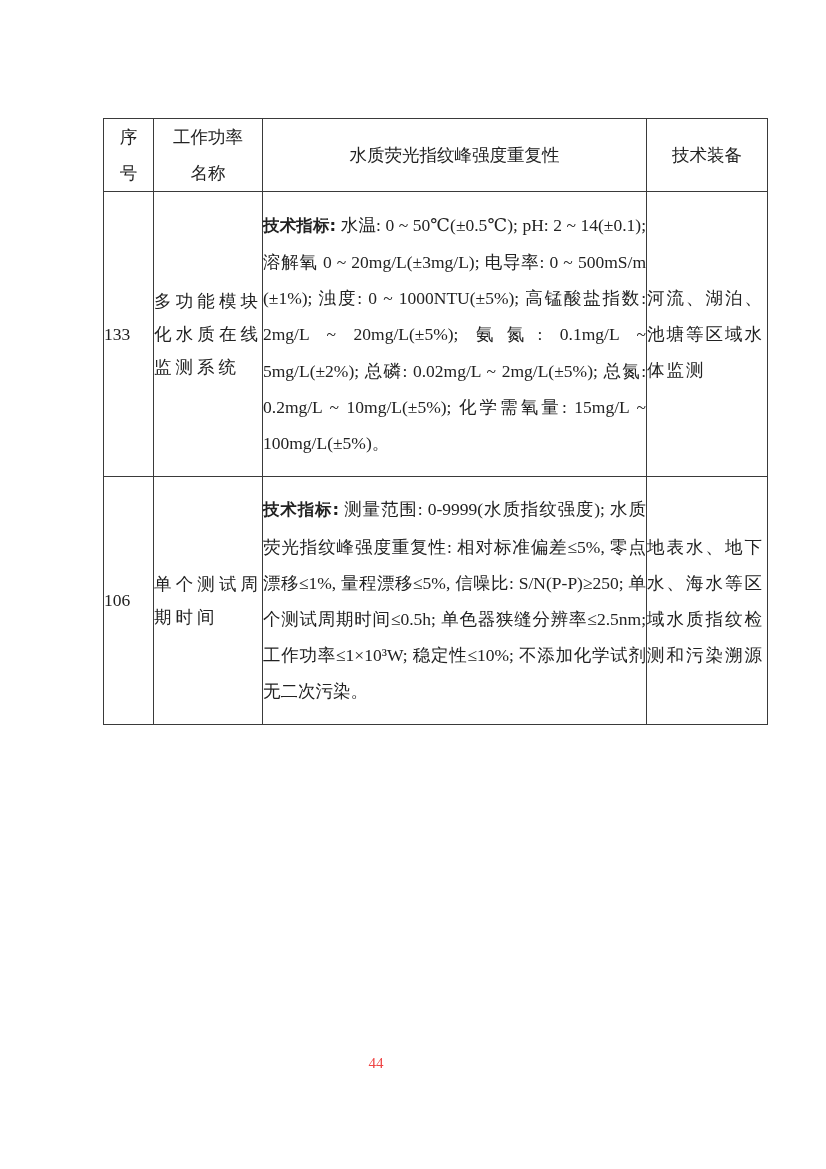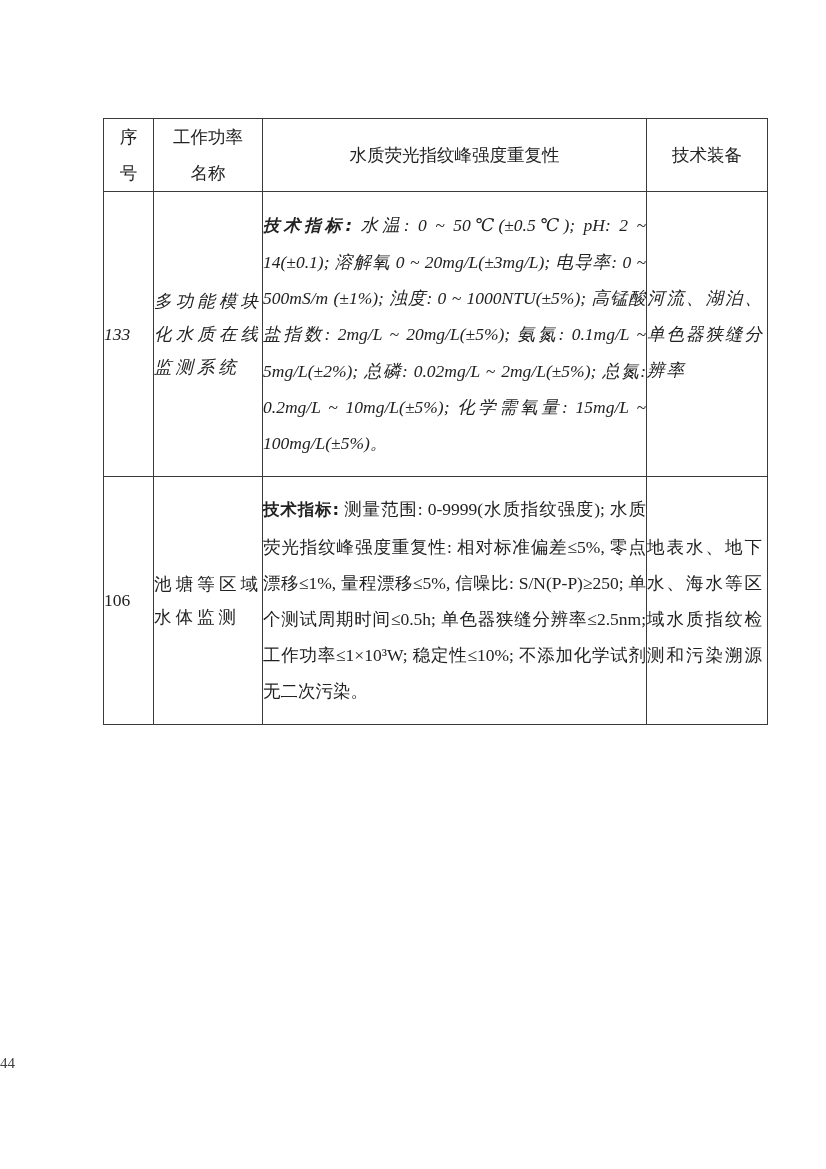--- a/index.html
+++ b/index.html
@@ -15,23 +15,23 @@
   .col-spec { width: 384px; }
   .col-scope { width: 121px; }
   th { height: 70px; line-height: 36px; text-align: center; }
   th .hd { display: block; }
   td.no { text-align: left; font-size: 18px; }
   td.name { padding: 0 8px 0 9px; line-height: 33px; text-align: justify; text-align-last: left;
             letter-spacing: 4px; }
   td.spec { padding: 0 6px 0 8px; line-height: 36.2px; text-align: justify; font-size: 17.5px; }
   td.spec b { font-family: "DejaVu Sans", "Liberation Sans", sans-serif; font-weight: bold; font-size: 16.5px; }
   td.scope { padding: 0 6px 0 9px; line-height: 36px; letter-spacing: 2px; }
-  .row133 td { height: 284px; font-style: italic; }
+  .row133 td { height: 284px; }
   .row134 td { height: 247px; }
-  .pagenum { position: absolute; left: 0; width: 752px; top: 1055px; font-size: 15px; color: #404040; }
+  .pagenum { position: absolute; left: 0; width: 752px; top: 1055px; text-align: center; font-size: 15px; color: #ef4444; }
 </style>
 </head>
 <body>
 
 <div class="page">
   <table class="spec">
     <colgroup>
       <col class="col-no">
         <col class="col-name">
         <col class="col-spec">
@@ -47,25 +47,25 @@
         <span class="hd">工作功率</span>
         <span class="hd">名称</span>
       </th>
       <th>水质荧光指纹峰强度重复性</th>
       <th>技术装备</th>
     </tr>
     <tr class="row133">
       <td class="no">133</td>
       <td class="name">多功能模块化水质在线监测系统</td>
       <td class="spec"><b>技术指标:</b><span> 水温: 0 ~ 50℃(±0.5℃); pH: 2 ~ 14(±0.1); 溶解氧 0 ~ 20mg/L(±3mg/L); 电导率: 0 ~ 500mS/m (±1%); 浊度: 0 ~ 1000NTU(±5%); 高锰酸盐指数: 2mg/L ~ 20mg/L(±5%); 氨氮: 0.1mg/L ~ 5mg/L(±2%); 总磷: 0.02mg/L ~ 2mg/L(±5%); 总氮: 0.2mg/L ~ 10mg/L(±5%); 化学需氧量: 15mg/L ~ 100mg/L(±5%)。</span></td>
-      <td class="scope">河流、湖泊、单色器狭缝分辨率</td>
+      <td class="scope">河流、湖泊、池塘等区域水体监测</td>
     </tr>
     <tr class="row134">
       <td class="no">106</td>
-      <td class="name">池塘等区域水体监测</td>
+      <td class="name">单个测试周期时间</td>
       <td class="spec"><b>技术指标:</b><span> 测量范围: 0-9999(水质指纹强度); 水质荧光指纹峰强度重复性: 相对标准偏差≤5%, 零点漂移≤1%, 量程漂移≤5%, 信噪比: S/N(P-P)≥250; 单个测试周期时间≤0.5h; 单色器狭缝分辨率≤2.5nm; 工作功率≤1×10³W; 稳定性≤10%; 不添加化学试剂无二次污染。</span></td>
       <td class="scope">地表水、地下水、海水等区域水质指纹检测和污染溯源</td>
     </tr>
   </tbody>
     </table>
 
   <div class="pagenum">44</div>
 </div>
 
 </body></html>

